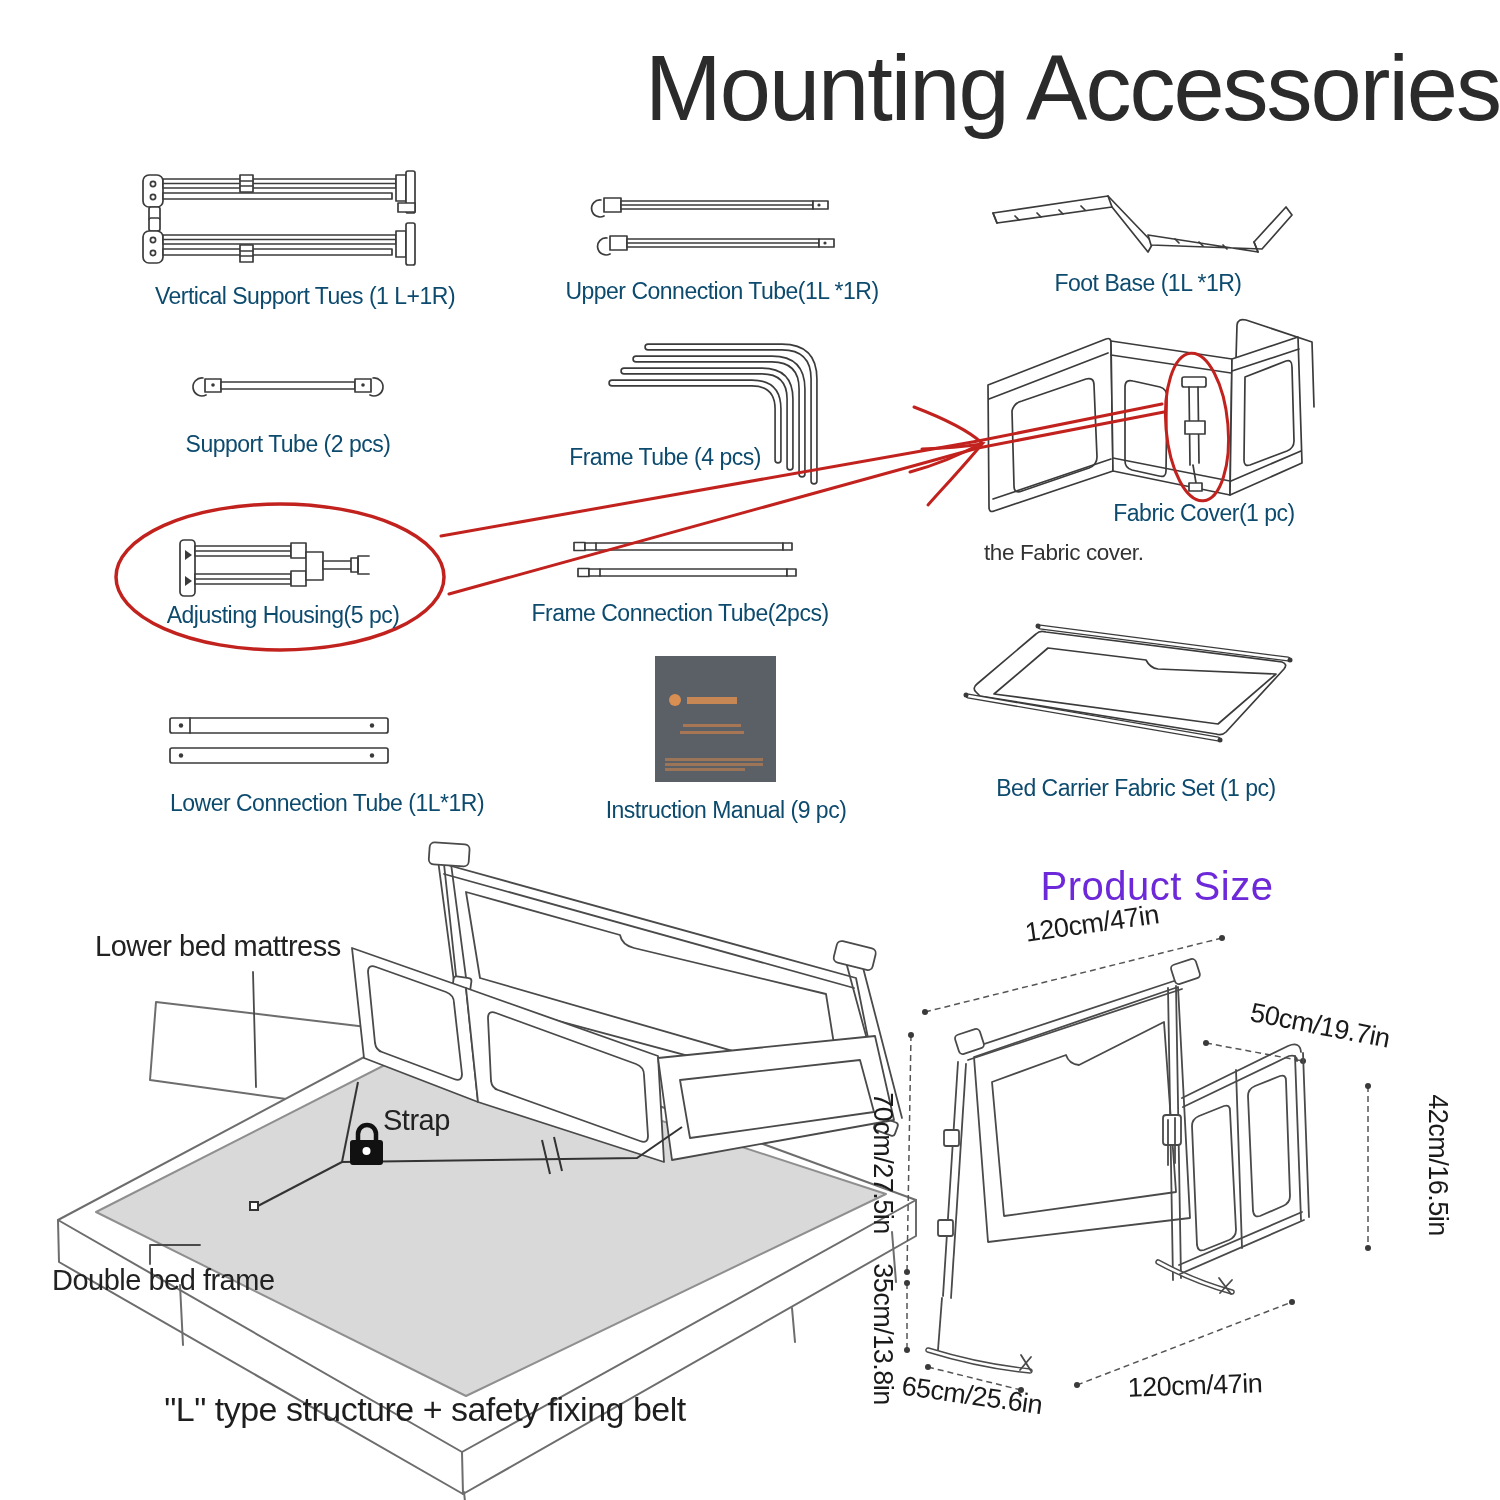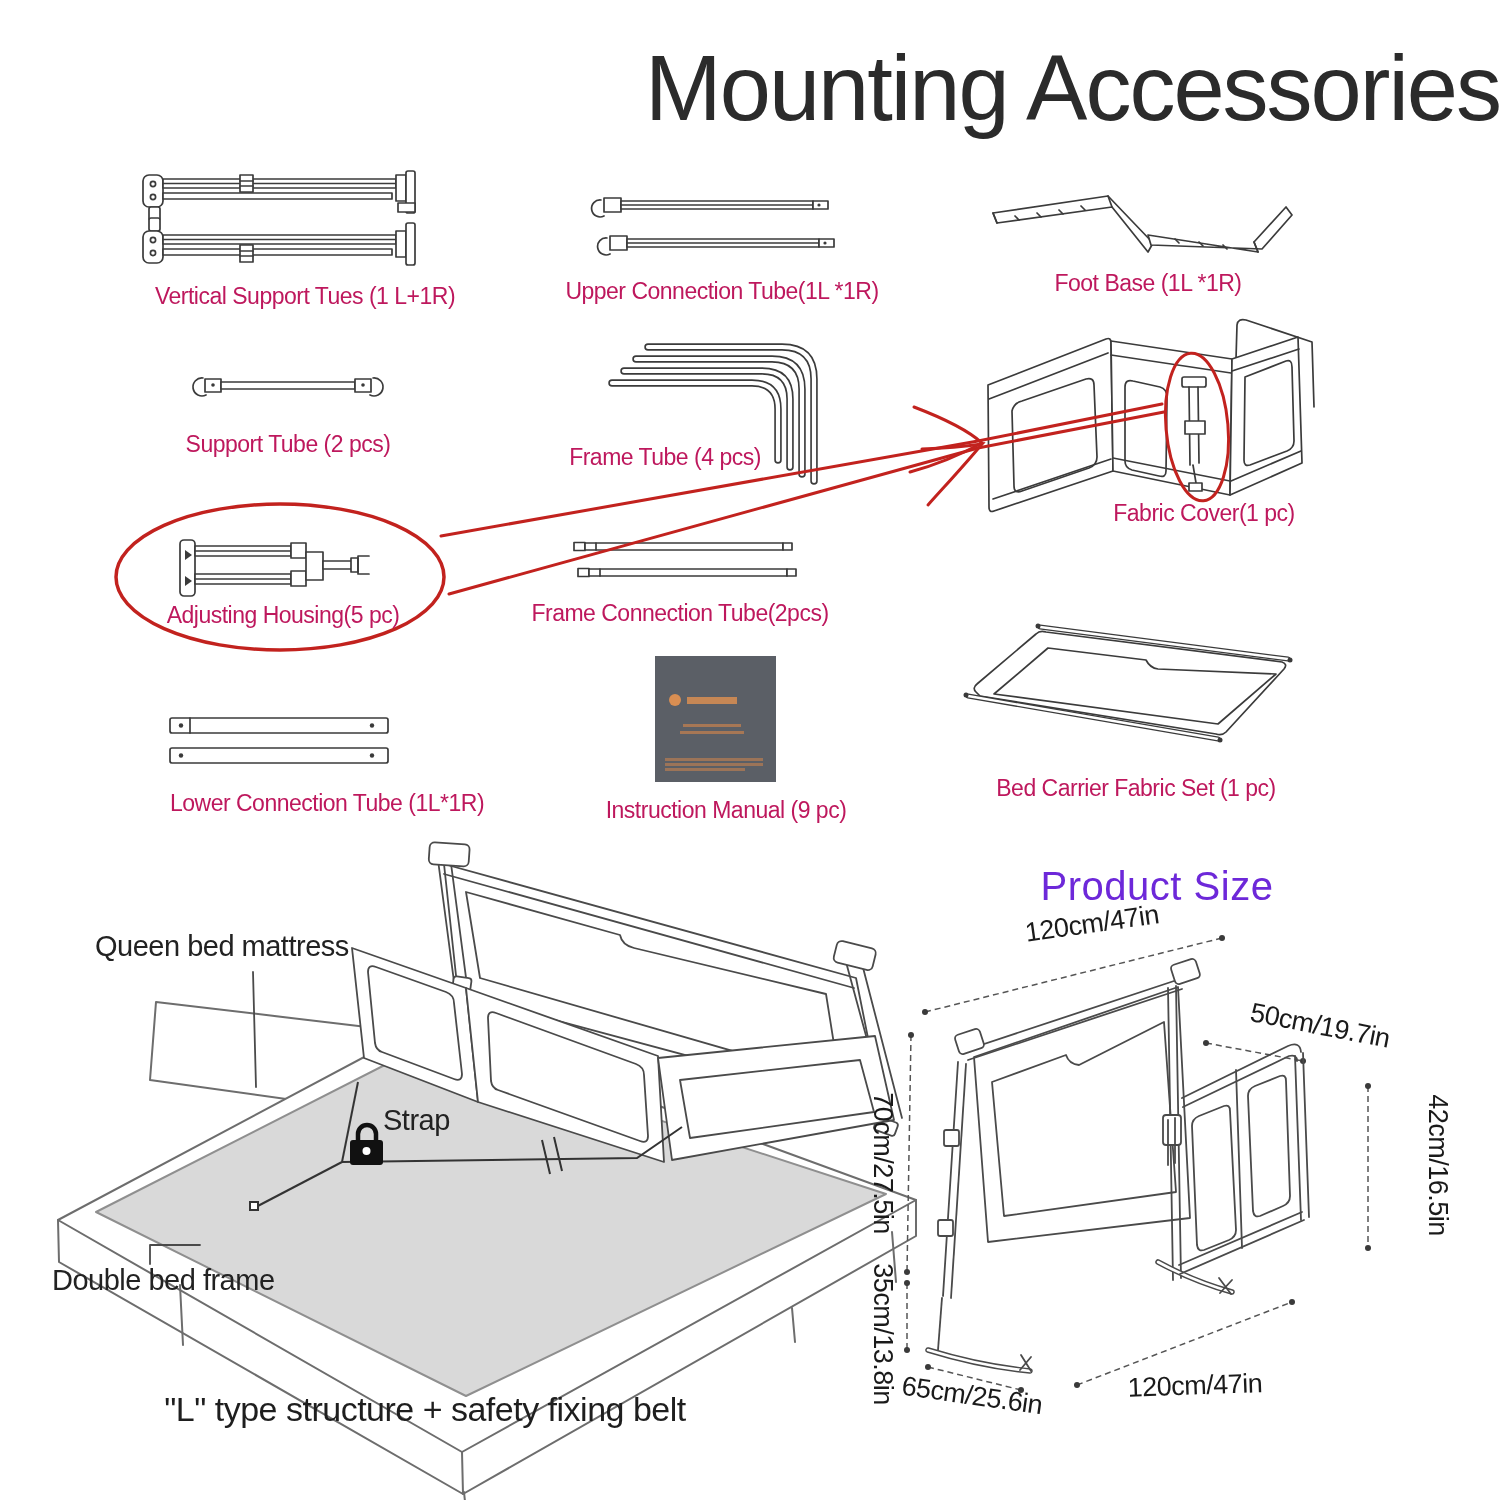--- a/index.html
+++ b/index.html
@@ -1,20 +1,20 @@
 <!DOCTYPE html>
 <html><head>
 <meta charset="utf-8">
 <style>
   html,body{margin:0;padding:0}
   body{width:1500px;height:1500px;background:#fff;position:relative;overflow:hidden;
        font-family:"Liberation Sans",sans-serif;color:#2b2b2b}
   .title{position:absolute;left:0;right:0;top:36px;text-align:right;font-size:92px;
          letter-spacing:-2px;color:#2b2b2b;white-space:nowrap}
-  .plabel{position:absolute;font-size:23px;letter-spacing:-0.5px;color:#be185d;
+  .plabel{position:absolute;font-size:23px;letter-spacing:-0.5px;color:#0c4a6e;
           white-space:nowrap;transform:translateX(-50%);z-index:5}
   .blabel{position:absolute;font-size:29px;letter-spacing:-0.5px;color:#222;
           white-space:nowrap;z-index:5}
   .note{position:absolute;left:984px;top:538px;width:400px;font-size:22.5px;
         letter-spacing:-0.4px;line-height:1.32;color:#333;z-index:5}
   .caption{position:absolute;left:425px;top:1390px;transform:translateX(-50%);
            font-size:34px;letter-spacing:-0.5px;color:#1e1e1e;white-space:nowrap;z-index:5}
   .pstitle{position:absolute;left:1157px;top:864px;transform:translateX(-50%);
            font-size:40px;color:#6d28d9;letter-spacing:0.5px;white-space:nowrap;z-index:5}
   .dim{position:absolute;font-size:27px;letter-spacing:-0.5px;color:#1a1a1a;
@@ -349,23 +349,24 @@
 <div class="plabel" style="left:288px;top:431px">Support Tube (2 pcs)</div>
 <div class="plabel" style="left:665px;top:444px">Frame Tube (4 pcs)</div>
 <div class="plabel" style="left:1204px;top:500px">Fabric Cover(1 pc)</div>
 <div class="plabel" style="left:283px;top:602px">Adjusting Housing(5 pc)</div>
 <div class="plabel" style="left:680px;top:600px">Frame Connection Tube(2pcs)</div>
 <div class="plabel" style="left:327px;top:790px">Lower Connection Tube (1L*1R)</div>
 <div class="plabel" style="left:726px;top:797px">Instruction Manual (9 pc)</div>
 <div class="plabel" style="left:1136px;top:775px">Bed Carrier Fabric Set (1 pc)</div>
 
 <div class="note">
+  <div>the Fabric cover.</div>
 </div>
 
-<div class="blabel" style="left:95px;top:930px">Queen bed mattress</div>
+<div class="blabel" style="left:95px;top:930px">Lower bed mattress</div>
 <div class="blabel" style="left:383px;top:1104px">Strap</div>
 <div class="blabel" style="left:52px;top:1264px">Double bed frame</div>
 <div class="caption">"L" type structure + safety fixing belt</div>
 
 <div class="pstitle">Product Size</div>
 <div class="dim" style="left:1092px;top:924px;transform:translate(-50%,-50%) rotate(-8deg)">120cm/47in</div>
 <div class="dim" style="left:1320px;top:1026px;transform:translate(-50%,-50%) rotate(11deg)">50cm/19.7in</div>
 <div class="dim" style="left:882px;top:1163px;transform:translate(-50%,-50%) rotate(90deg)">70cm/27.5in</div>
 <div class="dim" style="left:882px;top:1334px;transform:translate(-50%,-50%) rotate(90deg)">35cm/13.8in</div>
 <div class="dim" style="left:1437px;top:1165px;transform:translate(-50%,-50%) rotate(90deg)">42cm/16.5in</div>

